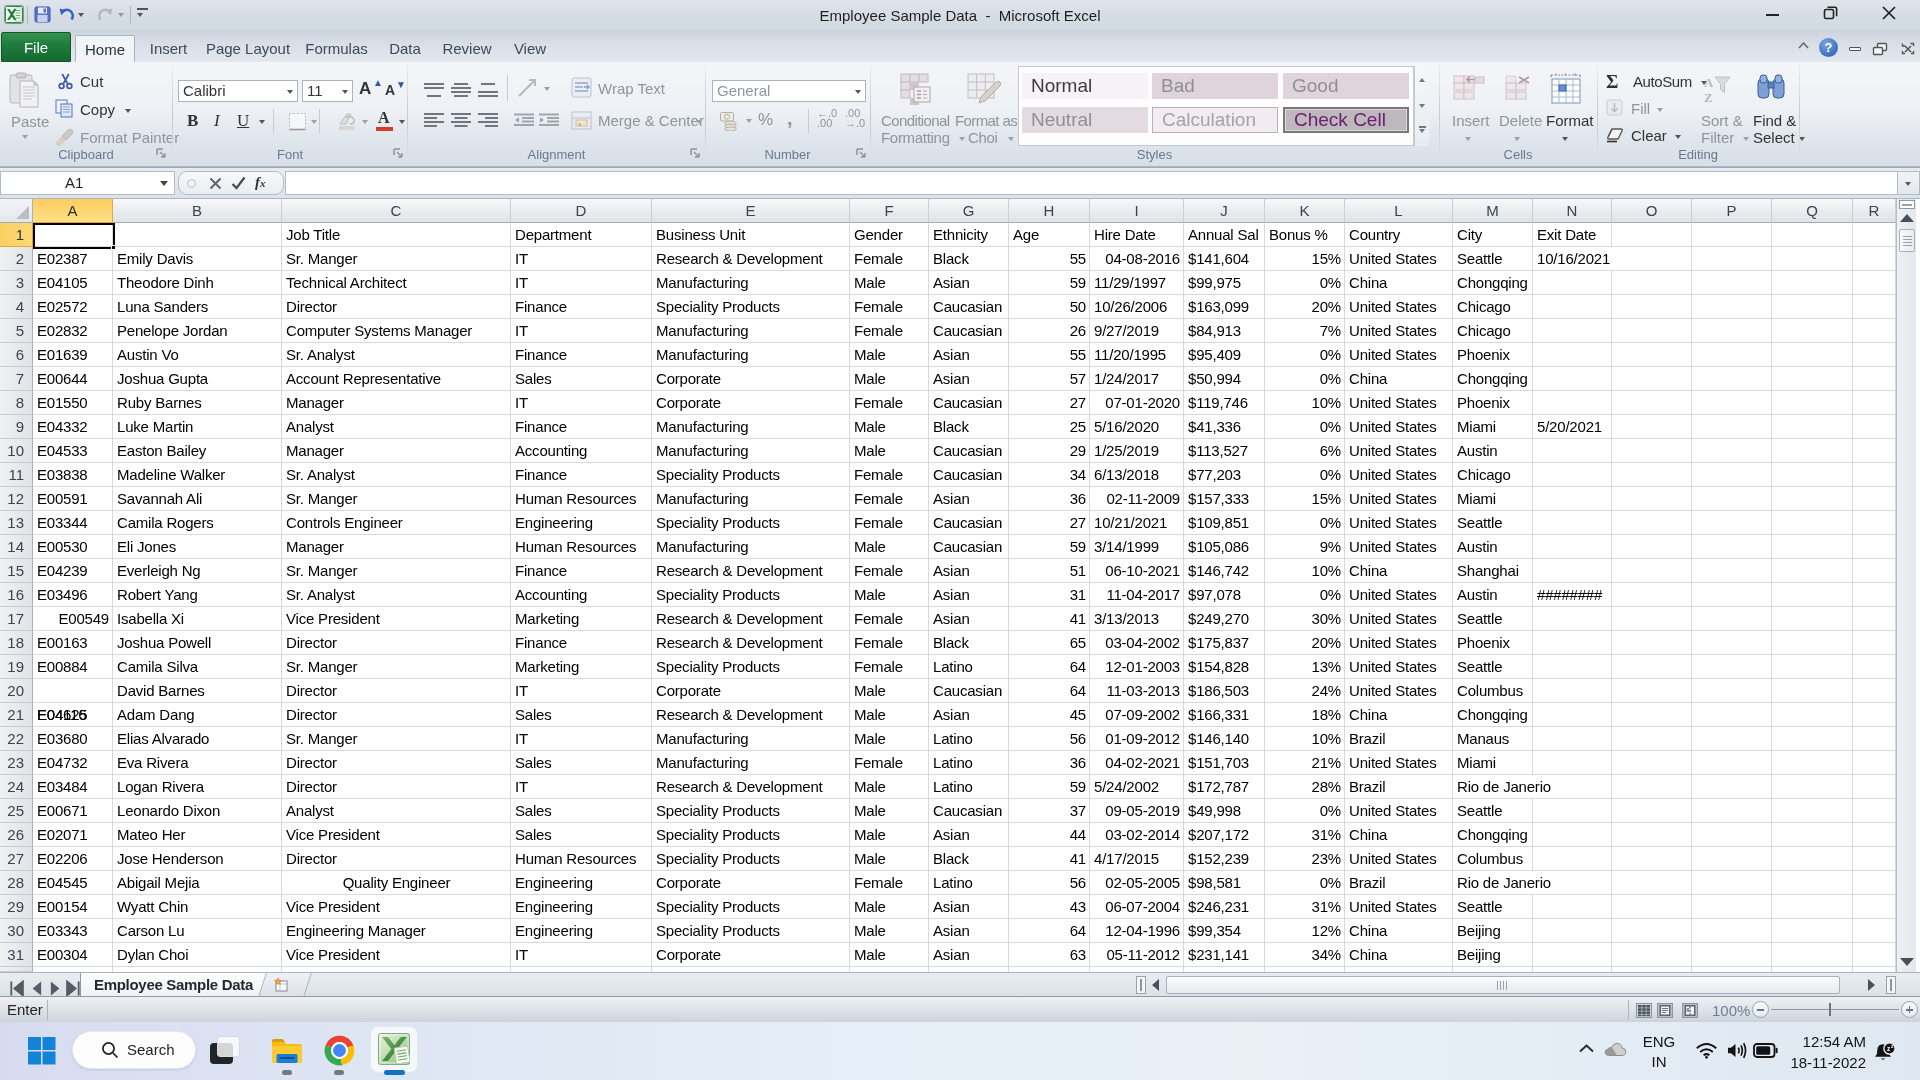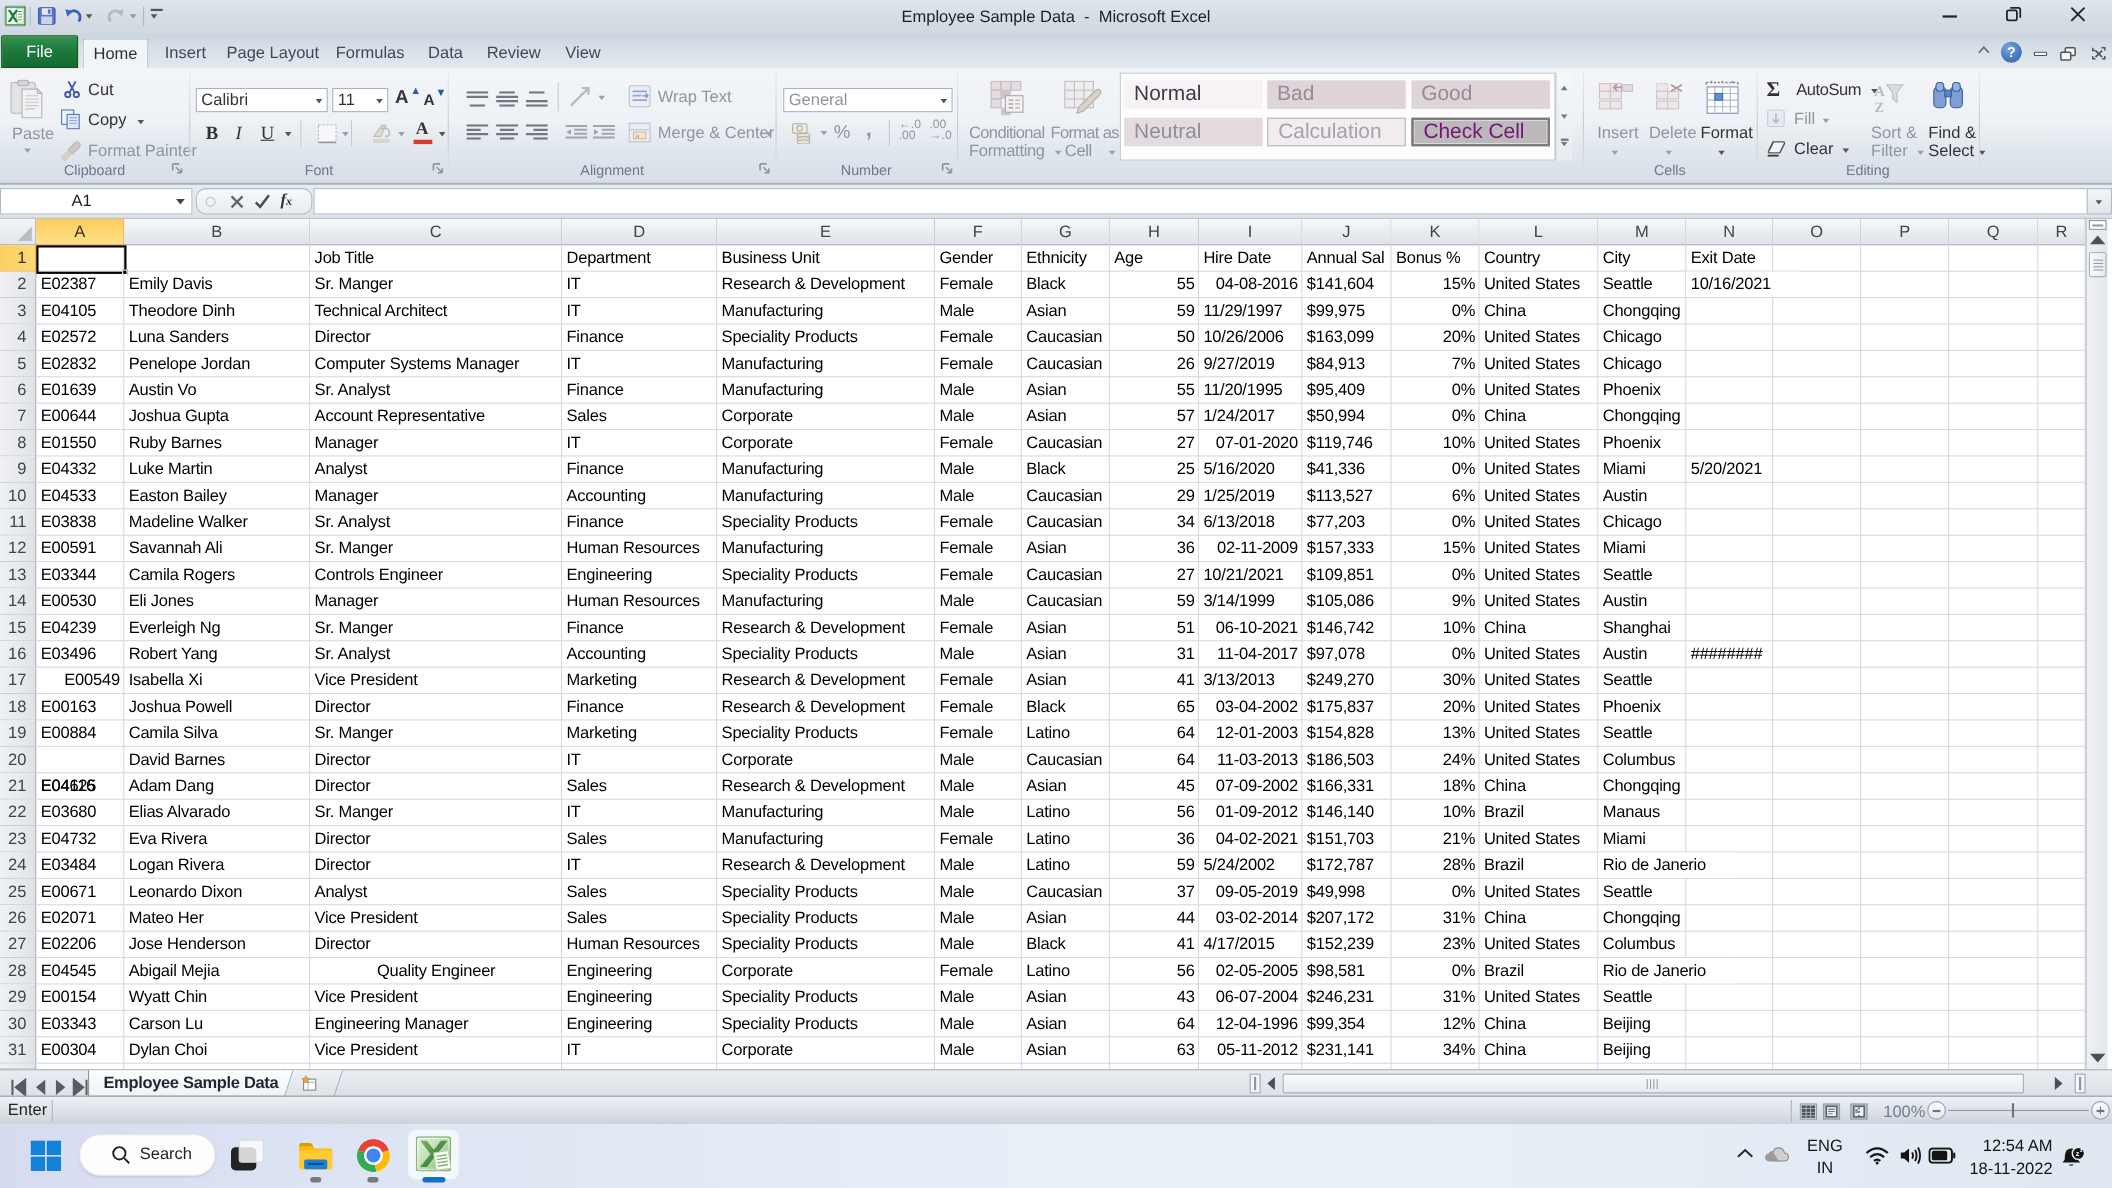--- a/index.html
+++ b/index.html
@@ -391,37 +391,38 @@
   <svg style="position:absolute;left:97px;top:10px;opacity:.7" width="36" height="32" viewBox="0 0 36 32">
     <g fill="#eceaec" stroke="#b0a8ac">
             <rect x="1" y="1" width="26" height="24"></rect>
           </g>
     <g stroke="#b0a8ac" stroke-width="1">
             <path d="M1 9 H27 M1 17 H27 M9.7 1 V25 M18.4 1 V25"></path>
           </g>
     <path d="M14 24 L28 10 Q31 7 33 9 Q35 11 32 14 L18 28 L12 30 Z" fill="#cfc5b8" stroke="#9a8f84"></path>
   </svg>
   <div class="rlbl gray" style="left:85px;top:49px;letter-spacing:-0.6px">Format as</div>
-  <div class="rlbl gray" style="left:98px;top:66px;letter-spacing:-0.3px">Cell</div>
+  <div class="rlbl gray" style="left:98px;top:66px;letter-spacing:-0.3px">Choi</div>
   <div class="ddarr" style="left:138px;top:74px;border-top-color:#9aa0a8"></div>
 
   <div class="sgal" style="left:148px;top:3px;width:396px;height:80px"></div>
   <div class="scell" style="left:152px;top:10px;background:#f7f2f5;color:#3c3c44">Normal</div>
   <div class="scell" style="left:282px;top:10px;background:#ded4d9;color:#918f94">Bad</div>
   <div class="scell" style="left:413px;top:10px;background:#ded4d9;color:#918f94">Good</div>
   <div class="scell" style="left:152px;top:44px;background:#e4dbe0;color:#918f94">Neutral</div>
   <div class="scell" style="left:282px;top:44px;background:#f2ecf0;color:#a5a3a8;border:1px solid #b9b3b7;line-height:23px">Calculation</div>
   <div class="scell" style="left:413px;top:44px;background:#bcb8bb;color:#701a75;border:2px solid #7b777a;box-shadow:inset 0 0 0 1px #dcdadc;line-height:21px">Check Cell</div>
   <div style="position:absolute;left:544px;top:3px;width:15px;height:80px;border-left:1px solid #c3cad2;background:linear-gradient(180deg,#f5f7f9,#e8ecf0)">
      <div style="position:absolute;left:4px;top:12px;width:0;height:0;border-left:3.5px solid transparent;border-right:3.5px solid transparent;border-bottom:4px solid #777"></div>
      <div class="ddarr" style="left:4px;top:38px;border-top-color:#777"></div>
      <div style="position:absolute;left:4px;top:60px;width:7px;height:1.5px;background:#777"></div>
      <div class="ddarr" style="left:4px;top:63px;border-top-color:#777"></div>
   </div>
   <div class="rgsep" style="left:569px"></div>
+  <div class="rglabel">Styles</div>
 </div>
 
 <div class="rgroup" style="left:1439px;width:158px">
   <svg style="position:absolute;left:14px;top:12px;opacity:.55" width="32" height="28" viewBox="0 0 32 28">
     <g fill="#ecdfe2" stroke="#b49aa2">
             <rect x="1" y="1" width="10" height="7"></rect>
             <rect x="11" y="1" width="10" height="7"></rect>
             <rect x="1" y="8" width="10" height="7"></rect>
             <rect x="11" y="8" width="10" height="7"></rect>
             <rect x="1" y="17" width="10" height="7"></rect>

